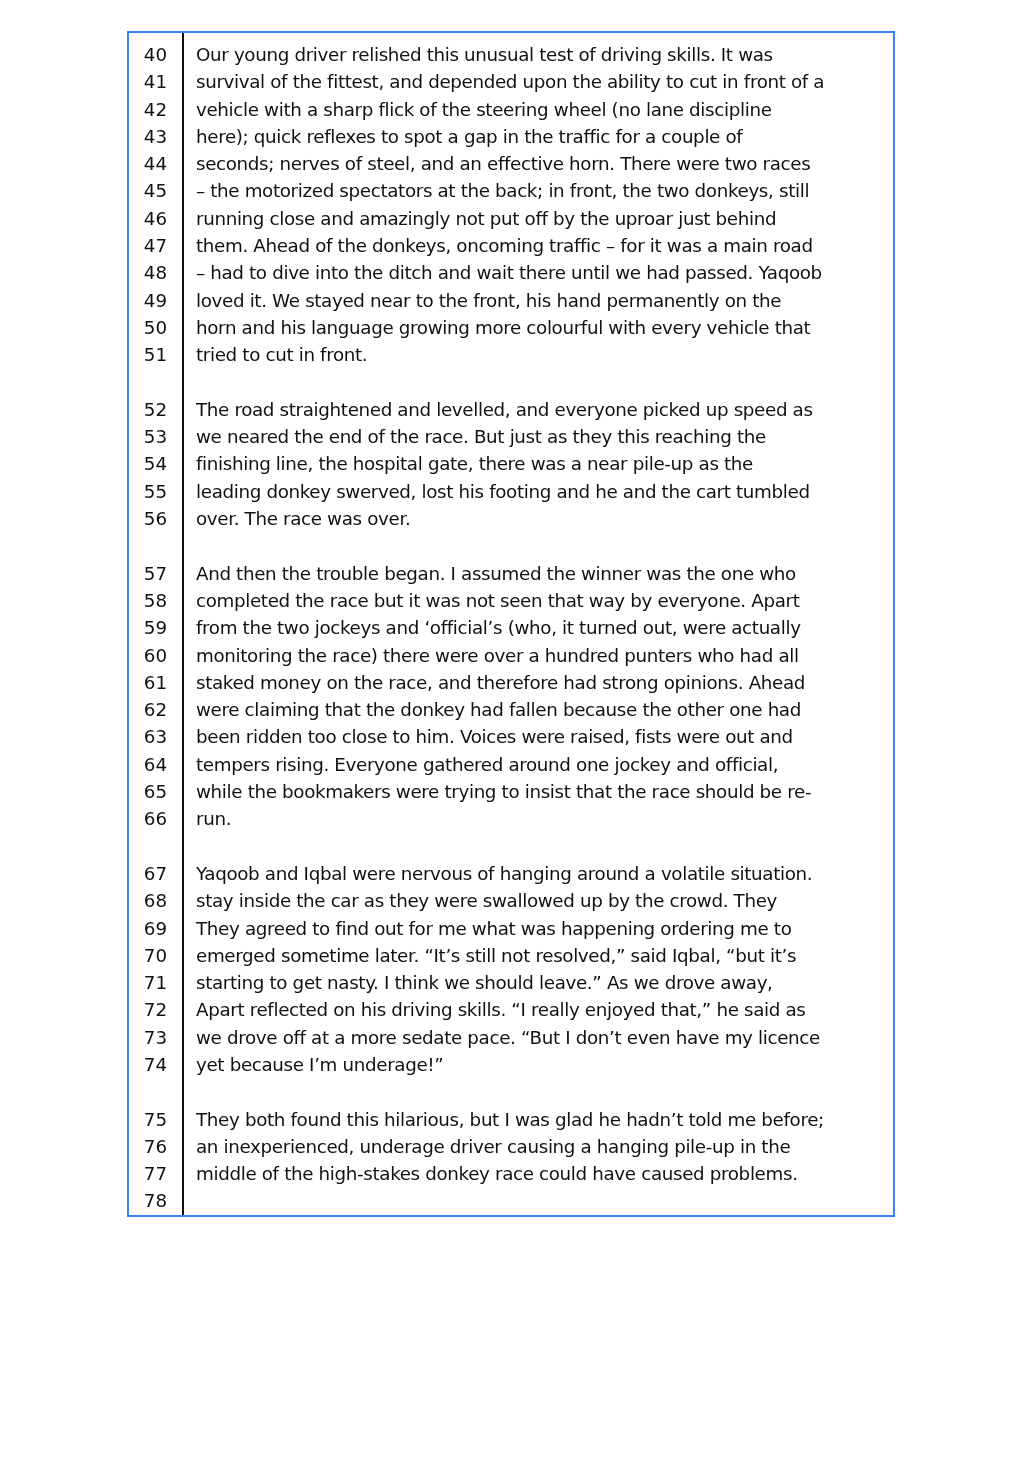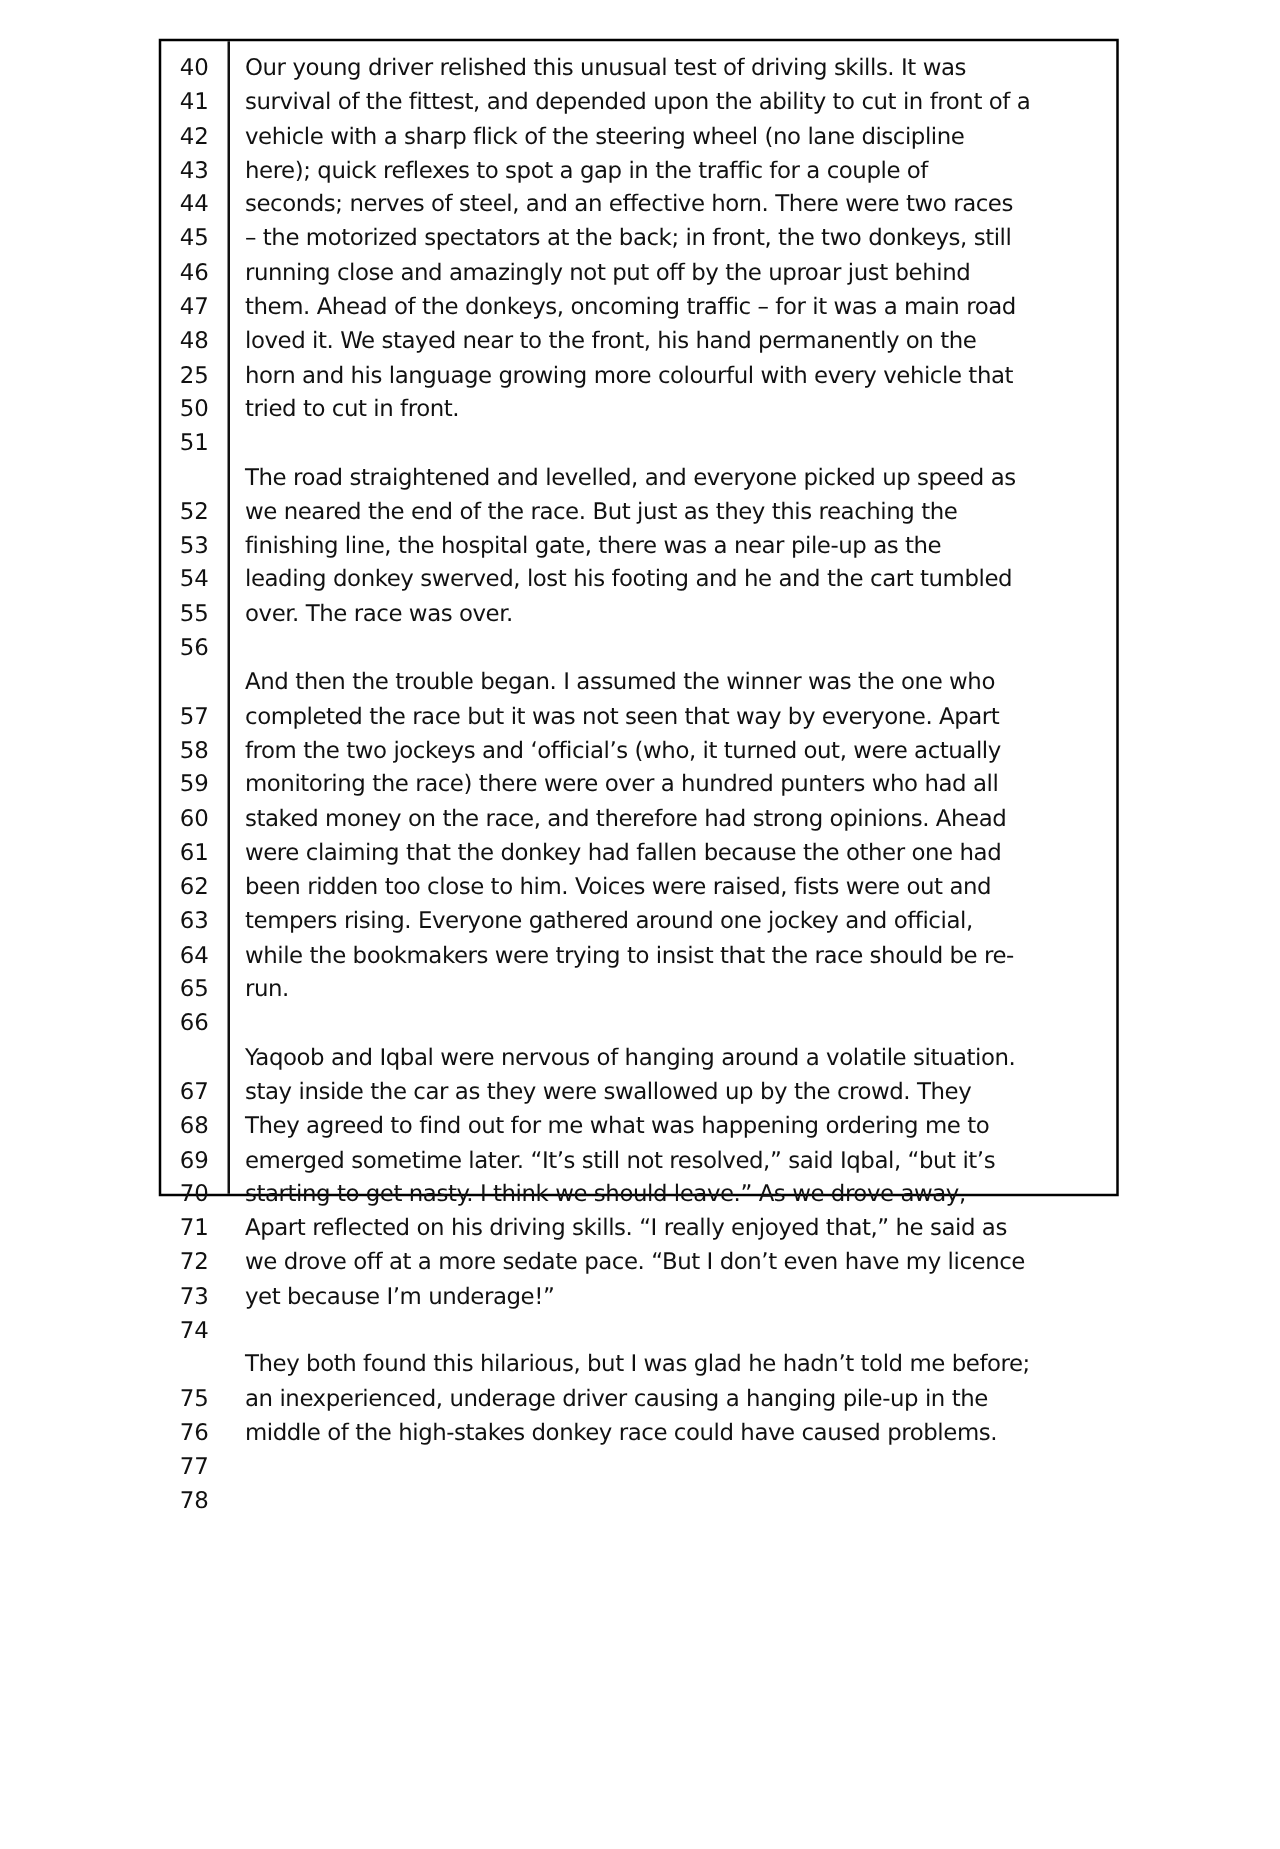--- a/index.html
+++ b/index.html
@@ -12,22 +12,22 @@
       height: 1479px;
       position: relative;
       font-family: "DejaVu Sans", sans-serif;
       color: #111111;
     }
     .page-table {
       position: absolute;
       left: 127px;
       top: 31px;
       width: 768px;
-      height: 926px;
-      border: 2px solid #000000;
+      height: 1186px;
+      border: 2px solid #3b82f6;
       box-sizing: border-box;
       display: flex;
     }
     .num-col {
       width: 55px;
       border-right: 2px solid #111111;
       box-sizing: border-box;
       padding-top: 8px;
     }
     .text-col {
@@ -60,21 +60,21 @@
   <div class="num-col" id="numcol">
       <div class="ln">40</div>
       <div class="ln">41</div>
       <div class="ln">42</div>
       <div class="ln">43</div>
       <div class="ln">44</div>
       <div class="ln">45</div>
       <div class="ln">46</div>
       <div class="ln">47</div>
       <div class="ln">48</div>
-      <div class="ln">25</div>
+      <div class="ln">49</div>
       <div class="ln">50</div>
       <div class="ln">51</div>
       <div class="gap"></div>
       <div class="ln">52</div>
       <div class="ln">53</div>
       <div class="ln">54</div>
       <div class="ln">55</div>
       <div class="ln">56</div>
       <div class="gap"></div>
       <div class="ln">57</div>
@@ -104,20 +104,21 @@
     </div>
   <div class="text-col" id="textcol">
       <div class="tl">Our young driver relished this unusual test of driving skills.  It was</div>
       <div class="tl">survival of the fittest, and depended upon the ability to cut in front of a</div>
       <div class="tl">vehicle with a sharp flick of the steering wheel (no lane discipline</div>
       <div class="tl">here); quick reflexes to spot a gap in the traffic for a couple of</div>
       <div class="tl">seconds; nerves of steel, and an effective horn.  There were two races</div>
       <div class="tl">– the motorized spectators at the back; in front, the two donkeys, still</div>
       <div class="tl">running close and amazingly not put off by the uproar just behind</div>
       <div class="tl">them.  Ahead of the donkeys, oncoming traffic – for it was a main road</div>
+      <div class="tl">– had to dive into the ditch and wait there until we had passed.  Yaqoob</div>
       <div class="tl">loved it.  We stayed near to the front, his hand permanently on the</div>
       <div class="tl">horn and his language growing more colourful with every vehicle that</div>
       <div class="tl">tried to cut in front.</div>
       <div class="gap"></div>
       <div class="tl">The road straightened and levelled, and everyone picked up speed as</div>
       <div class="tl">we neared the end of the race.  But just as they this reaching the</div>
       <div class="tl">finishing line, the hospital gate, there was a near pile-up as the</div>
       <div class="tl">leading donkey swerved, lost his footing and he and the cart tumbled</div>
       <div class="tl">over.  The race was over.</div>
       <div class="gap"></div>

